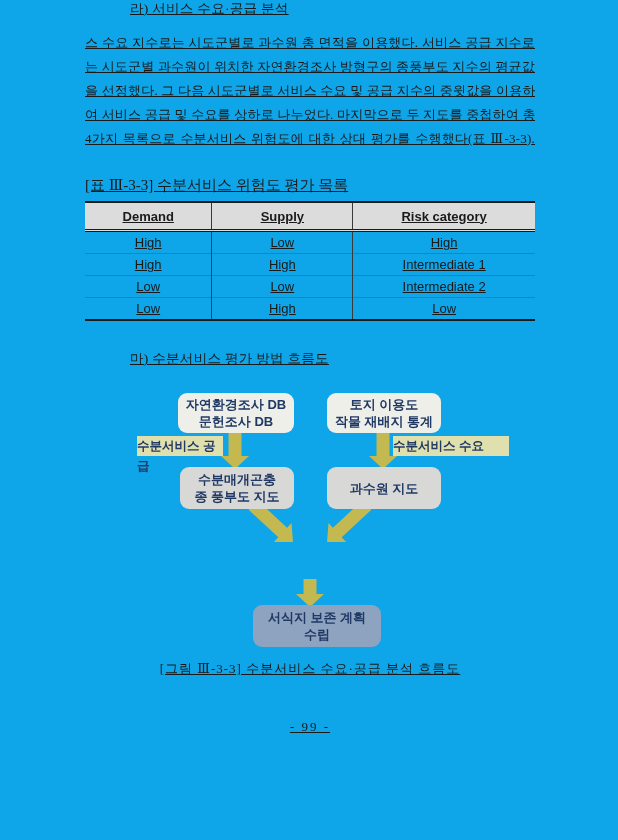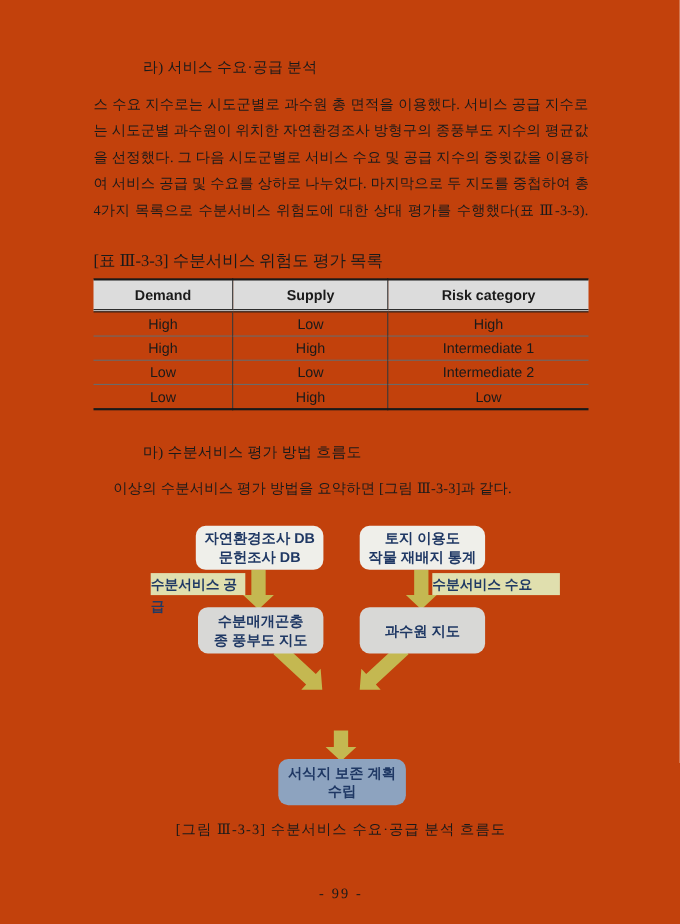--- a/index.html
+++ b/index.html
@@ -7,22 +7,22 @@
     width:618px;height:840px;
     background:#fdfdfd;
     font-family:"Liberation Serif","DejaVu Serif",serif;
     color:#1a1a1a;
     position:relative;
     overflow:hidden;
   }
   .page{
     width:618px;height:840px;
     box-sizing:border-box;
-    padding-top:52px;
-    background:#c2410c;
+    background:#0ea5e9;
+    text-decoration:underline;
   }
   .content{margin:0 83px 0 85px;width:450px;}
 
   
   .heading{font-size:13.5px;letter-spacing:.3px;margin:0 0 0 45px;}
   .para{margin-top:13px;}
   .para .line{
     font-size:13px;line-height:24px;letter-spacing:.2px;
     text-align:justify;text-align-last:justify;
     white-space:nowrap;overflow:hidden;
@@ -132,21 +132,20 @@
         </tr>
         <tr>
           <td>Low</td>
           <td>High</td>
           <td>Low</td>
         </tr>
       </tbody>
     </table>
 
     <div class="heading2">마) 수분서비스 평가 방법 흐름도</div>
-    <div class="sentence">이상의 수분서비스 평가 방법을 요약하면 [그림 Ⅲ-3-3]과 같다.</div>
 
     <div class="diagram">
 
       <svg class="dg-arrows" viewBox="0 0 392 260" xmlns="http://www.w3.org/2000/svg">
         <polygon points="113.5,44 126.5,44 126.5,67 134,67 120,80 106,67 113.5,67" fill="#c4b851"></polygon>
         <polygon points="261.5,44 274.5,44 274.5,67 282,67 268,80 254,67 261.5,67" fill="#c4b851"></polygon>
         <polygon points="142.4,111.2 172.1,138.7 176.5,134.0 178,153 158.9,153.0 163.3,148.3 133.6,120.8" fill="#c4b851"></polygon>
         <polygon points="247.6,111.2 217.9,138.7 213.5,134.0 212,153 231.1,153.0 226.7,148.3 256.4,120.8" fill="#c4b851"></polygon>
         <polygon points="188.5,190 201.5,190 201.5,205 209,205 195,218 181,205 188.5,205" fill="#c4b851"></polygon>
       </svg>
@@ -168,21 +167,21 @@
       <div class="dg-box dg-map" style="left:65px;top:78px;width:114px;height:42px;">
         <span>수분매개곤충</span>
         <span>종 풍부도 지도</span>
       </div>
 
       <div class="dg-box dg-map" style="left:212px;top:78px;width:114px;height:42px;">
         <span>과수원 지도</span>
       </div>
 
 
-      <div class="dg-box dg-plan" style="left:138px;top:216px;width:116px;height:42px;">
+      <div class="dg-box dg-plan" style="left:138px;top:216px;width:128px;height:42px;">
         <span>서식지 보존 계획</span>
         <span>수립</span>
       </div>
 
     </div>
 
     <div class="fig-caption">[그림 Ⅲ-3-3] 수분서비스 수요·공급 분석 흐름도</div>
 
     <div class="page-num">- 99 -</div>
 

